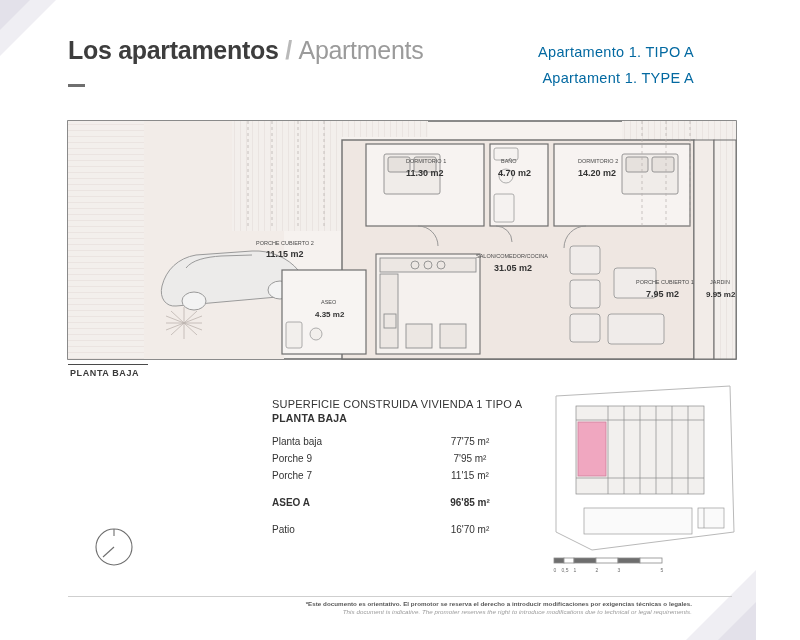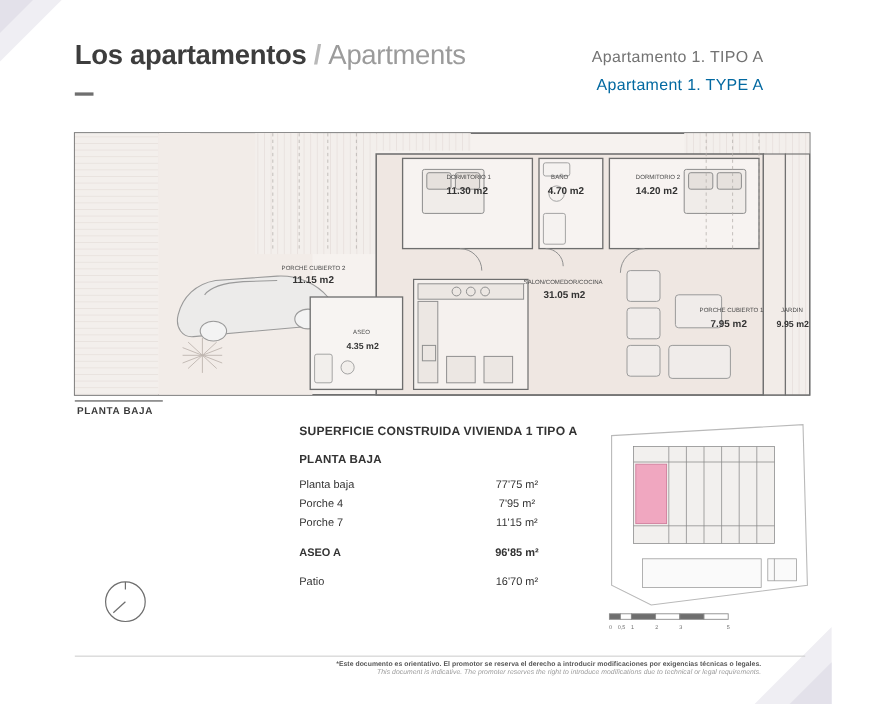--- a/index.html
+++ b/index.html
@@ -70,21 +70,21 @@
     top: 84px;
     width: 17px;
     height: 3px;
     background: #6f6f6f;
   }
   .unit-line1 {
     position: absolute;
     right: 62px;
     top: 44px;
     font-size: 14.5px;
-    color: #737373;
+    color: #0369a1;
     letter-spacing: 0.3px;
     text-align: right;
     white-space: nowrap;
   }
   .unit-line2 {
     position: absolute;
     right: 62px;
     top: 70px;
     font-size: 14.5px;
     color: #0369a1;
@@ -118,23 +118,23 @@
     top: 364px;
     width: 80px;
     height: 1px;
     background: #4a4a4a;
   }
 
   
   .surface-title {
     position: absolute;
     left: 272px;
-    top: 386px;
+    top: 398px;
     font-size: 11px;
-    font-weight: bold;
+    font-weight: normal;
     letter-spacing: 0.2px;
     color: #333;
   }
   .surface-sub {
     position: absolute;
     left: 272px;
     top: 412px;
     font-size: 10.5px;
     font-weight: bold;
     letter-spacing: 0.2px;
@@ -390,21 +390,21 @@
   <div class="surface-title">SUPERFICIE CONSTRUIDA VIVIENDA 1 TIPO A</div>
   <div class="surface-sub">PLANTA BAJA</div>
 
   <table class="surface-table">
     <tbody>
       <tr>
         <td>Planta baja</td>
         <td class="val">77'75 m²</td>
       </tr>
       <tr>
-        <td>Porche 4</td>
+        <td>Porche 9</td>
         <td class="val">7'95 m²</td>
       </tr>
       <tr class="gap">
         <td>Porche 7</td>
         <td class="val">11'15 m²</td>
       </tr>
       <tr class="bold gap">
         <td>ASEO A</td>
         <td class="val">96'85 m²</td>
       </tr>

